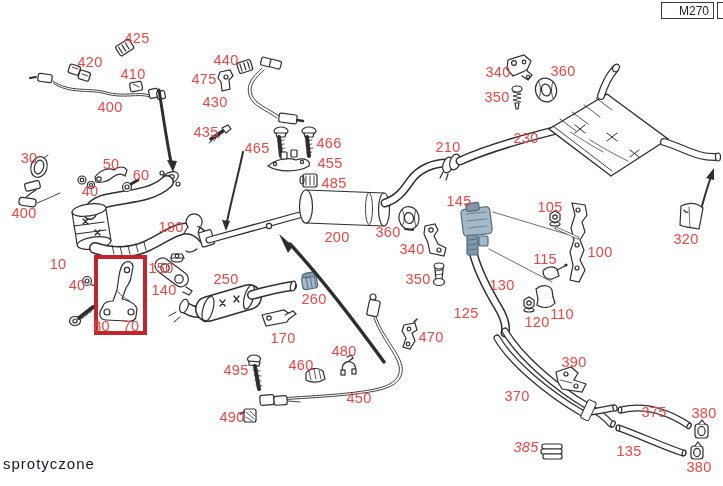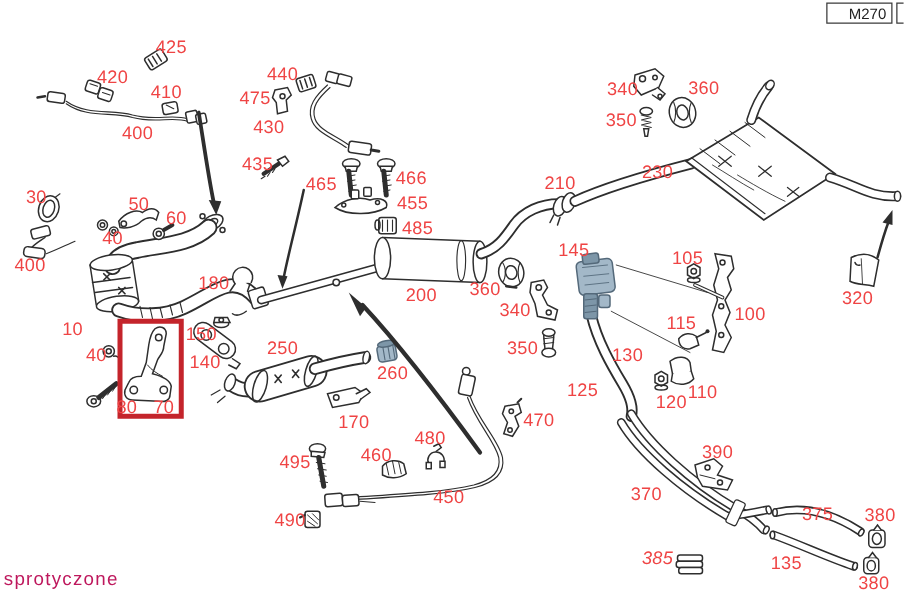--- a/index.html
+++ b/index.html
@@ -9,21 +9,21 @@
   .callout{position:absolute;transform:translate(-50%,-50%);
            font:14.5px "Liberation Sans",sans-serif;color:#ef4444;letter-spacing:.2px;
            white-space:nowrap;user-select:none;}
   #engine-badge{position:absolute;top:2px;left:661px;width:53px;height:17px;
                 border:1.5px solid #3a3a3a;background:#fff;display:flex;align-items:center;
                 justify-content:flex-end;padding-right:4px;box-sizing:border-box;
                 font:12px "Liberation Sans",sans-serif;color:#222;}
   #engine-badge2{position:absolute;top:2px;left:717px;width:12px;height:17px;
                  border:1.5px solid #3a3a3a;background:#fff;box-sizing:border-box;}
   #watermark{position:absolute;left:3px;top:455px;font:15px "Liberation Sans",sans-serif;
-             color:#be185d;letter-spacing:1px;user-select:none;}
+             color:#0f172a;letter-spacing:1px;user-select:none;}
   .to{stroke:#2e2e2e;fill:none;}
   .ti{stroke:#ffffff;fill:none;}
 </style>
 </head>
 <body>
 
 <div id="stage">
 
   <svg id="art" width="723" height="486" viewBox="0 0 723 486" stroke="#2e2e2e" fill="none" stroke-width="1.2" stroke-linecap="round" stroke-linejooin="round">
 

